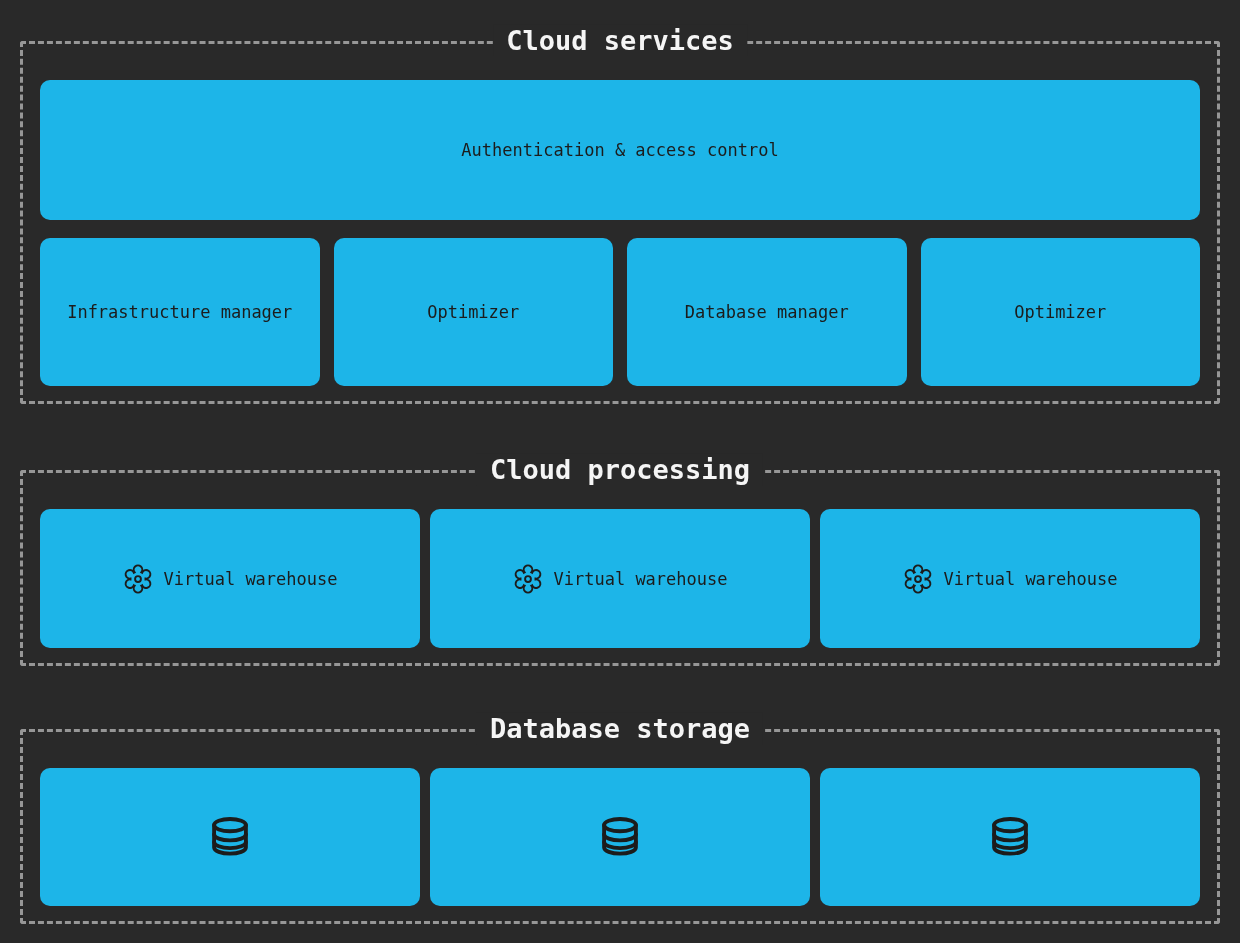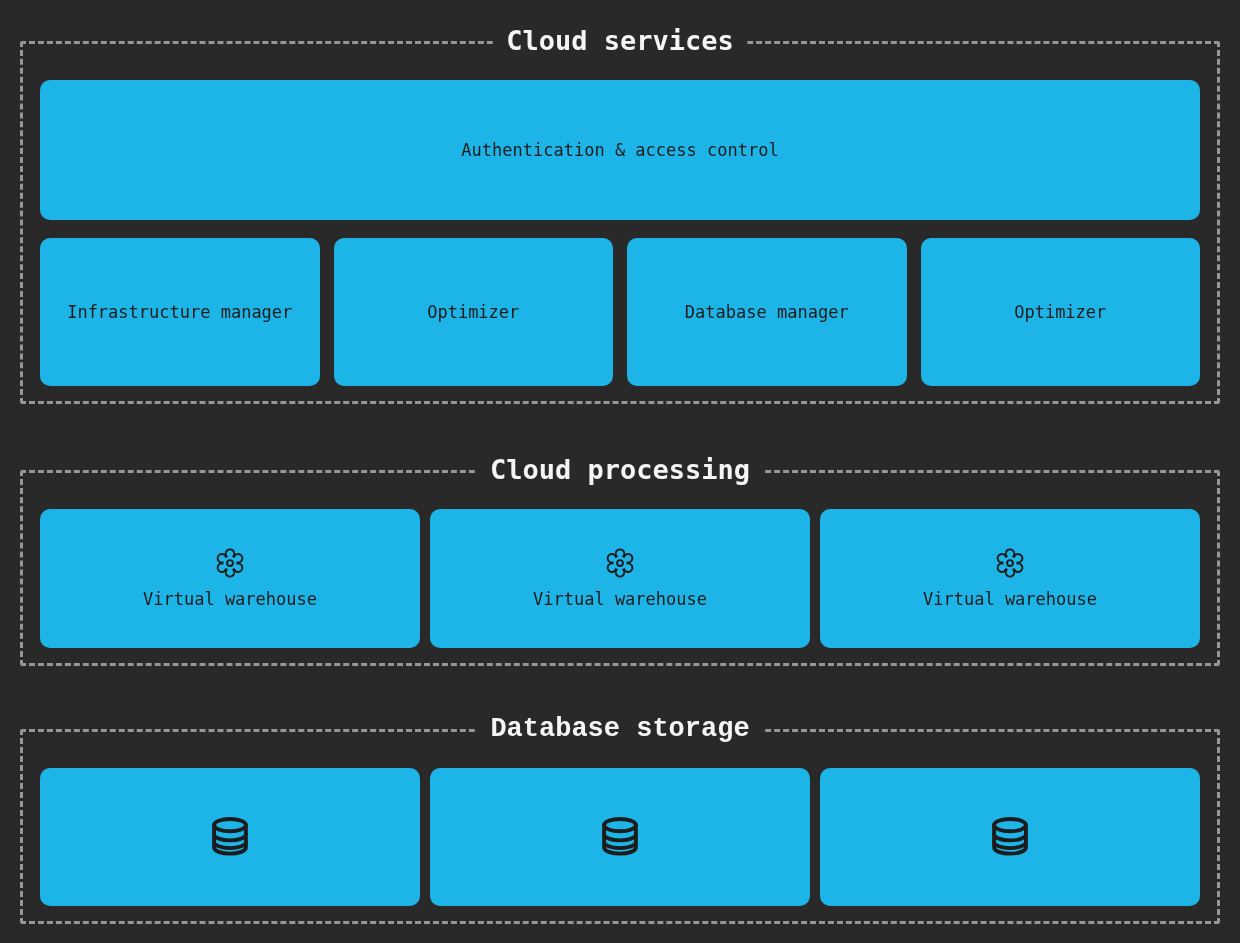--- a/index.html
+++ b/index.html
@@ -22,21 +22,21 @@
 
   .group {
     position: relative;
     margin: 0 20px;
     border: 3px dashed var(--dash_gray);
     border-radius: 3px;
     padding: 36px 17px 15px 17px;
   }
   .group-cloud    { margin-top: 41px; }
   .group-query    { margin-top: 66px; }
-  .group-database { margin-top: 63px; font-family: Liberation Mono, monospace; }
+  .group-database { margin-top: 63px; }
 
   .group-title {
     position: absolute;
     top: -3px;
     left: 50%;
     transform: translate(-50%, -50%);
     background: var(--page_bg);
     padding: 0 13px;
     font-size: 27px;
     font-weight: bold;
@@ -58,21 +58,21 @@
   .box-wide { height: 140px; margin-bottom: 18px; }
 
   .row { display: flex; }
   .row-4 { gap: 14px; }
   .row-4 .box { flex: 1 1 0; height: 148px; }
   .row-3 { gap: 10px; }
   .row-3 .box { flex: 1 1 0; }
 
   .group-query .box {
     height: 139px;
-    flex-direction: column;
+    flex-direction: row;
     gap: 11px;
   }
   .group-database .box { height: 138px; }
 
   .icon { display: block; color: var(--box_text); }
 </style>
 </head>
 <body>
 
 <div class="canvas">

